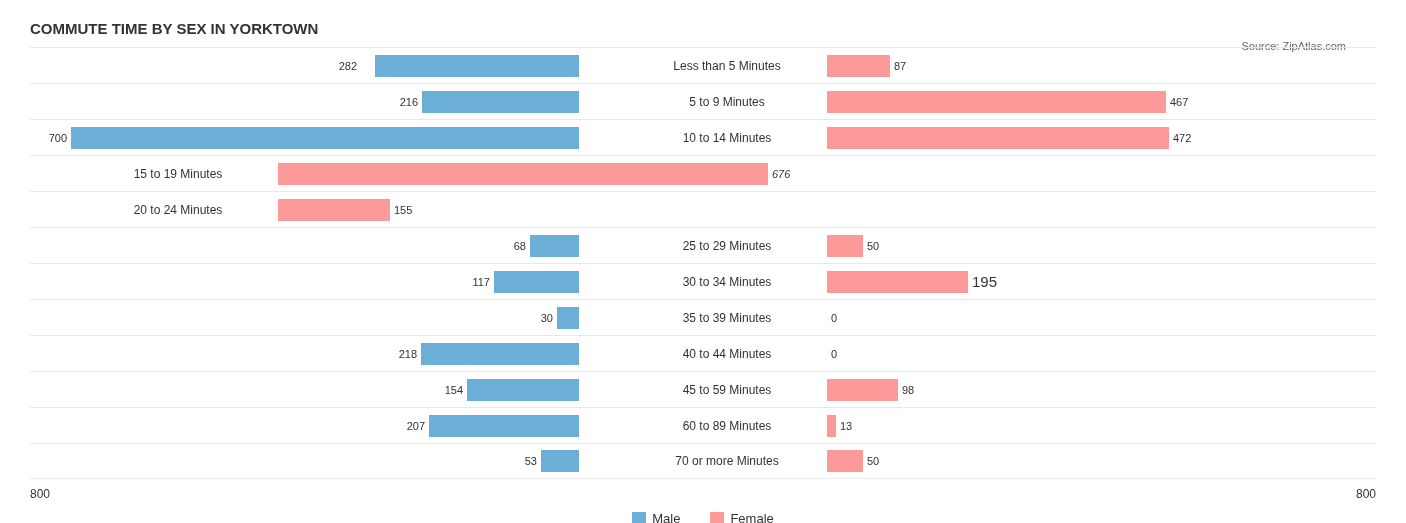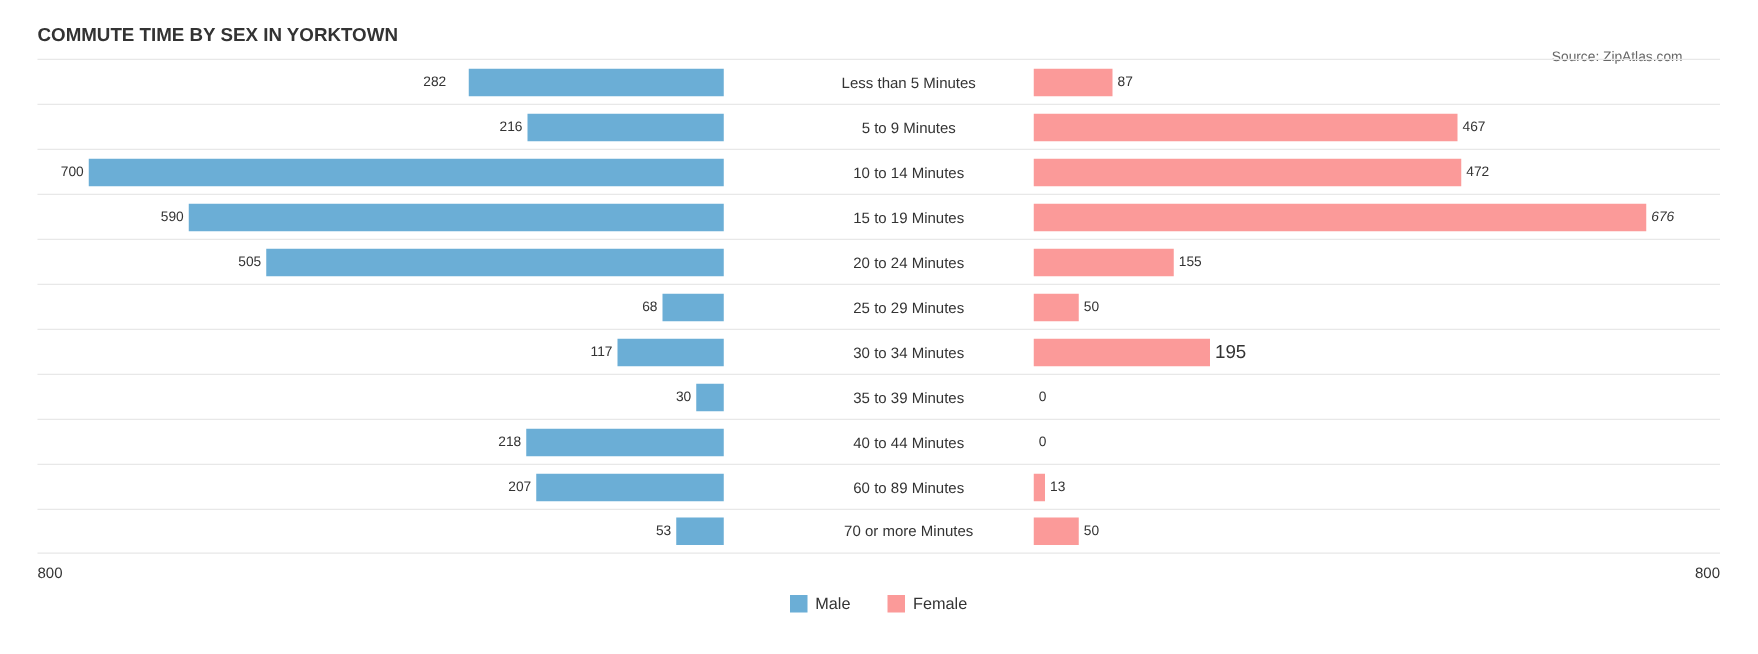--- a/index.html
+++ b/index.html
@@ -170,37 +170,29 @@
             </div>
             <div class="center-label">10 to 14 Minutes</div>
             <div class="right-side" style="width: 580px;">
               <div class="female-bar" style="width: 342px;"></div>
               <span class="right-value" style="position: absolute; left: 346px; font-size: 11px; color: rgb(51, 51, 51);">472</span>
             </div>
           </div>
         </div>
         <div class="bar-row">
           <div class="row-container">
-            <div class="left-side" style="width: 580px;">
-              <div class="male-bar" style="width: 428px;"></div>
-              <span class="left-value" style="position: absolute; right: 432px; font-size: 11px; color: rgb(51, 51, 51);">590</span>
-            </div>
             <div class="center-label">15 to 19 Minutes</div>
             <div class="right-side" style="width: 580px; font-style: italic;">
               <div class="female-bar" style="width: 490px;"></div>
               <span class="right-value" style="position: absolute; left: 494px; font-size: 11px; color: rgb(51, 51, 51);">676</span>
             </div>
           </div>
         </div>
         <div class="bar-row">
           <div class="row-container">
-            <div class="left-side" style="width: 580px;">
-              <div class="male-bar" style="width: 366px;"></div>
-              <span class="left-value" style="position: absolute; right: 370px; font-size: 11px; color: rgb(51, 51, 51);">505</span>
-            </div>
             <div class="center-label">20 to 24 Minutes</div>
             <div class="right-side" style="width: 580px;">
               <div class="female-bar" style="width: 112px;"></div>
               <span class="right-value" style="position: absolute; left: 116px; font-size: 11px; color: rgb(51, 51, 51);">155</span>
             </div>
           </div>
         </div>
         <div class="bar-row">
           <div class="row-container">
             <div class="left-side" style="width: 580px;">
@@ -243,20 +235,33 @@
         <div class="bar-row">
           <div class="row-container">
             <div class="left-side" style="width: 580px;">
               <div class="male-bar" style="width: 158px;"></div>
               <span class="left-value" style="position: absolute; right: 162px; font-size: 11px; color: rgb(51, 51, 51);">218</span>
             </div>
             <div class="center-label">40 to 44 Minutes</div>
             <div class="right-side" style="width: 580px;">
               <div class="female-bar" style="width: 0px;"></div>
               <span class="right-value" style="position: absolute; left: 4px; font-size: 11px; color: rgb(51, 51, 51);">0</span>
+            </div>
+          </div>
+        </div>
+        <div class="bar-row">
+          <div class="row-container">
+            <div class="left-side" style="width: 580px;">
+              <div class="male-bar" style="width: 112px;"></div>
+              <span class="left-value" style="position: absolute; right: 116px; font-size: 11px; color: rgb(51, 51, 51);">154</span>
+            </div>
+            <div class="center-label">45 to 59 Minutes</div>
+            <div class="right-side" style="width: 580px;">
+              <div class="female-bar" style="width: 71px;"></div>
+              <span class="right-value" style="position: absolute; left: 75px; font-size: 11px; color: rgb(51, 51, 51);">98</span>
             </div>
           </div>
         </div>
         <div class="bar-row">
           <div class="row-container">
             <div class="left-side" style="width: 580px;">
               <div class="male-bar" style="width: 150px;"></div>
               <span class="left-value" style="position: absolute; right: 154px; font-size: 11px; color: rgb(51, 51, 51);">207</span>
             </div>
             <div class="center-label">60 to 89 Minutes</div>

